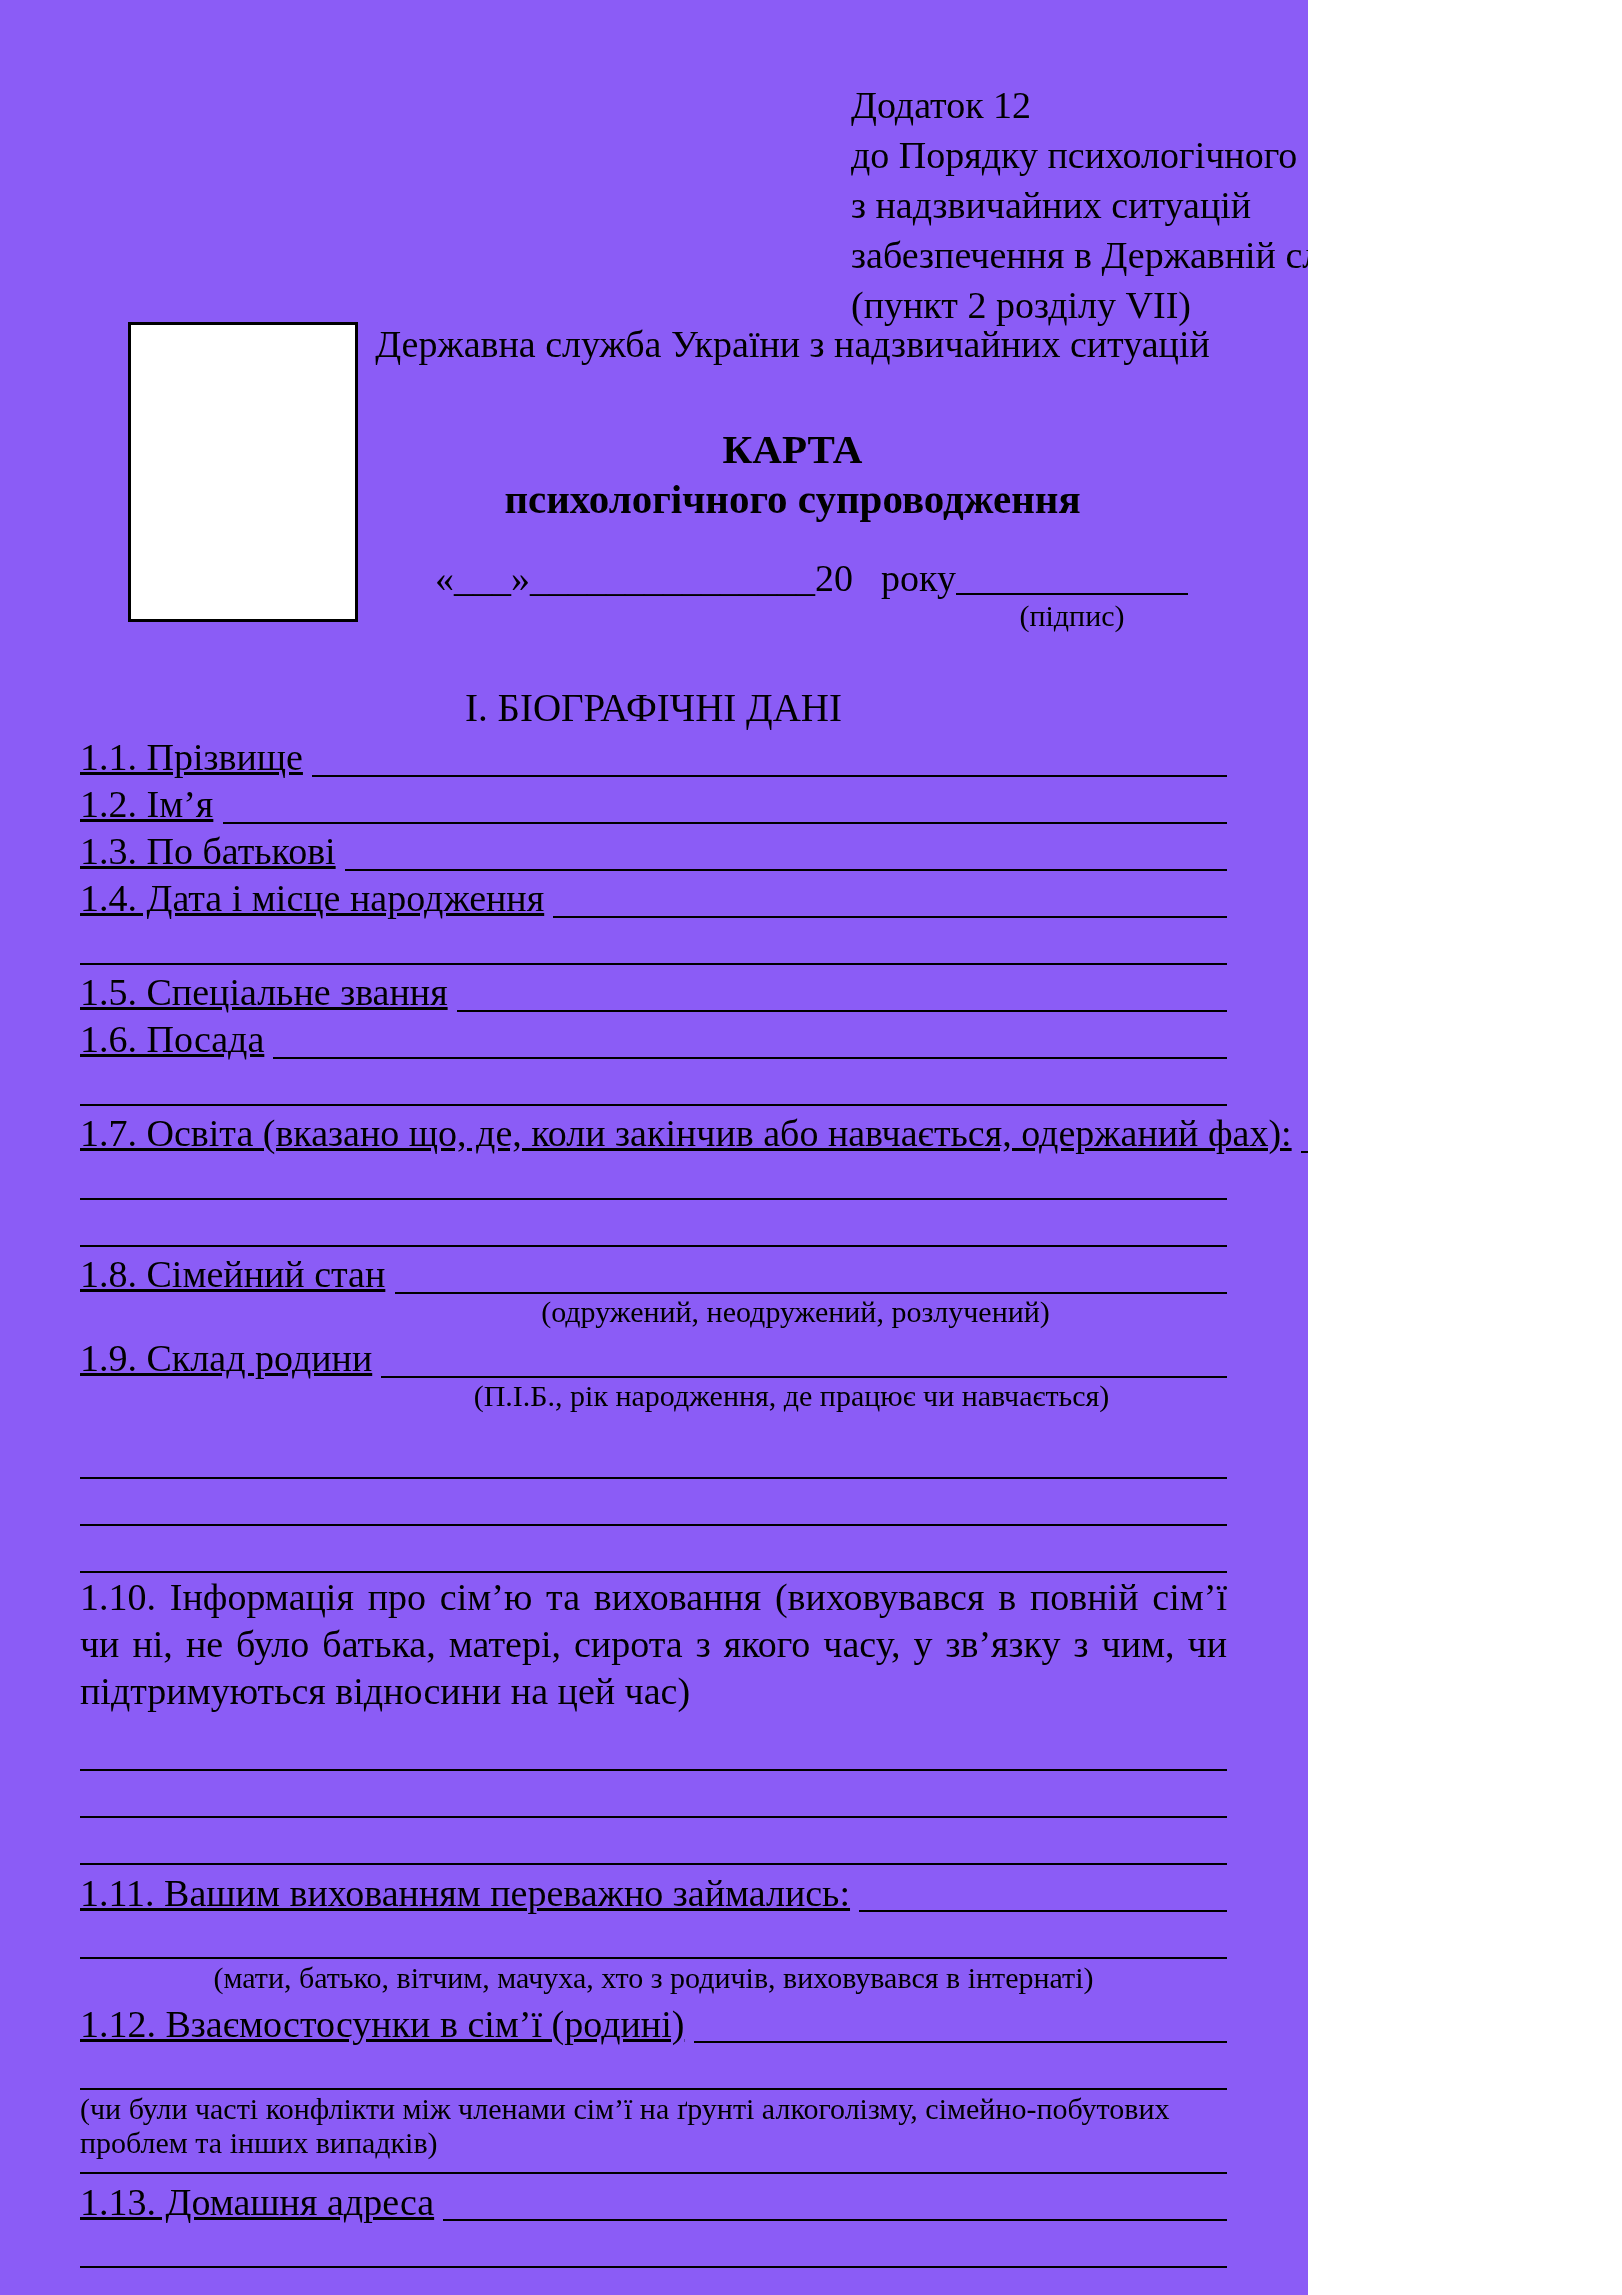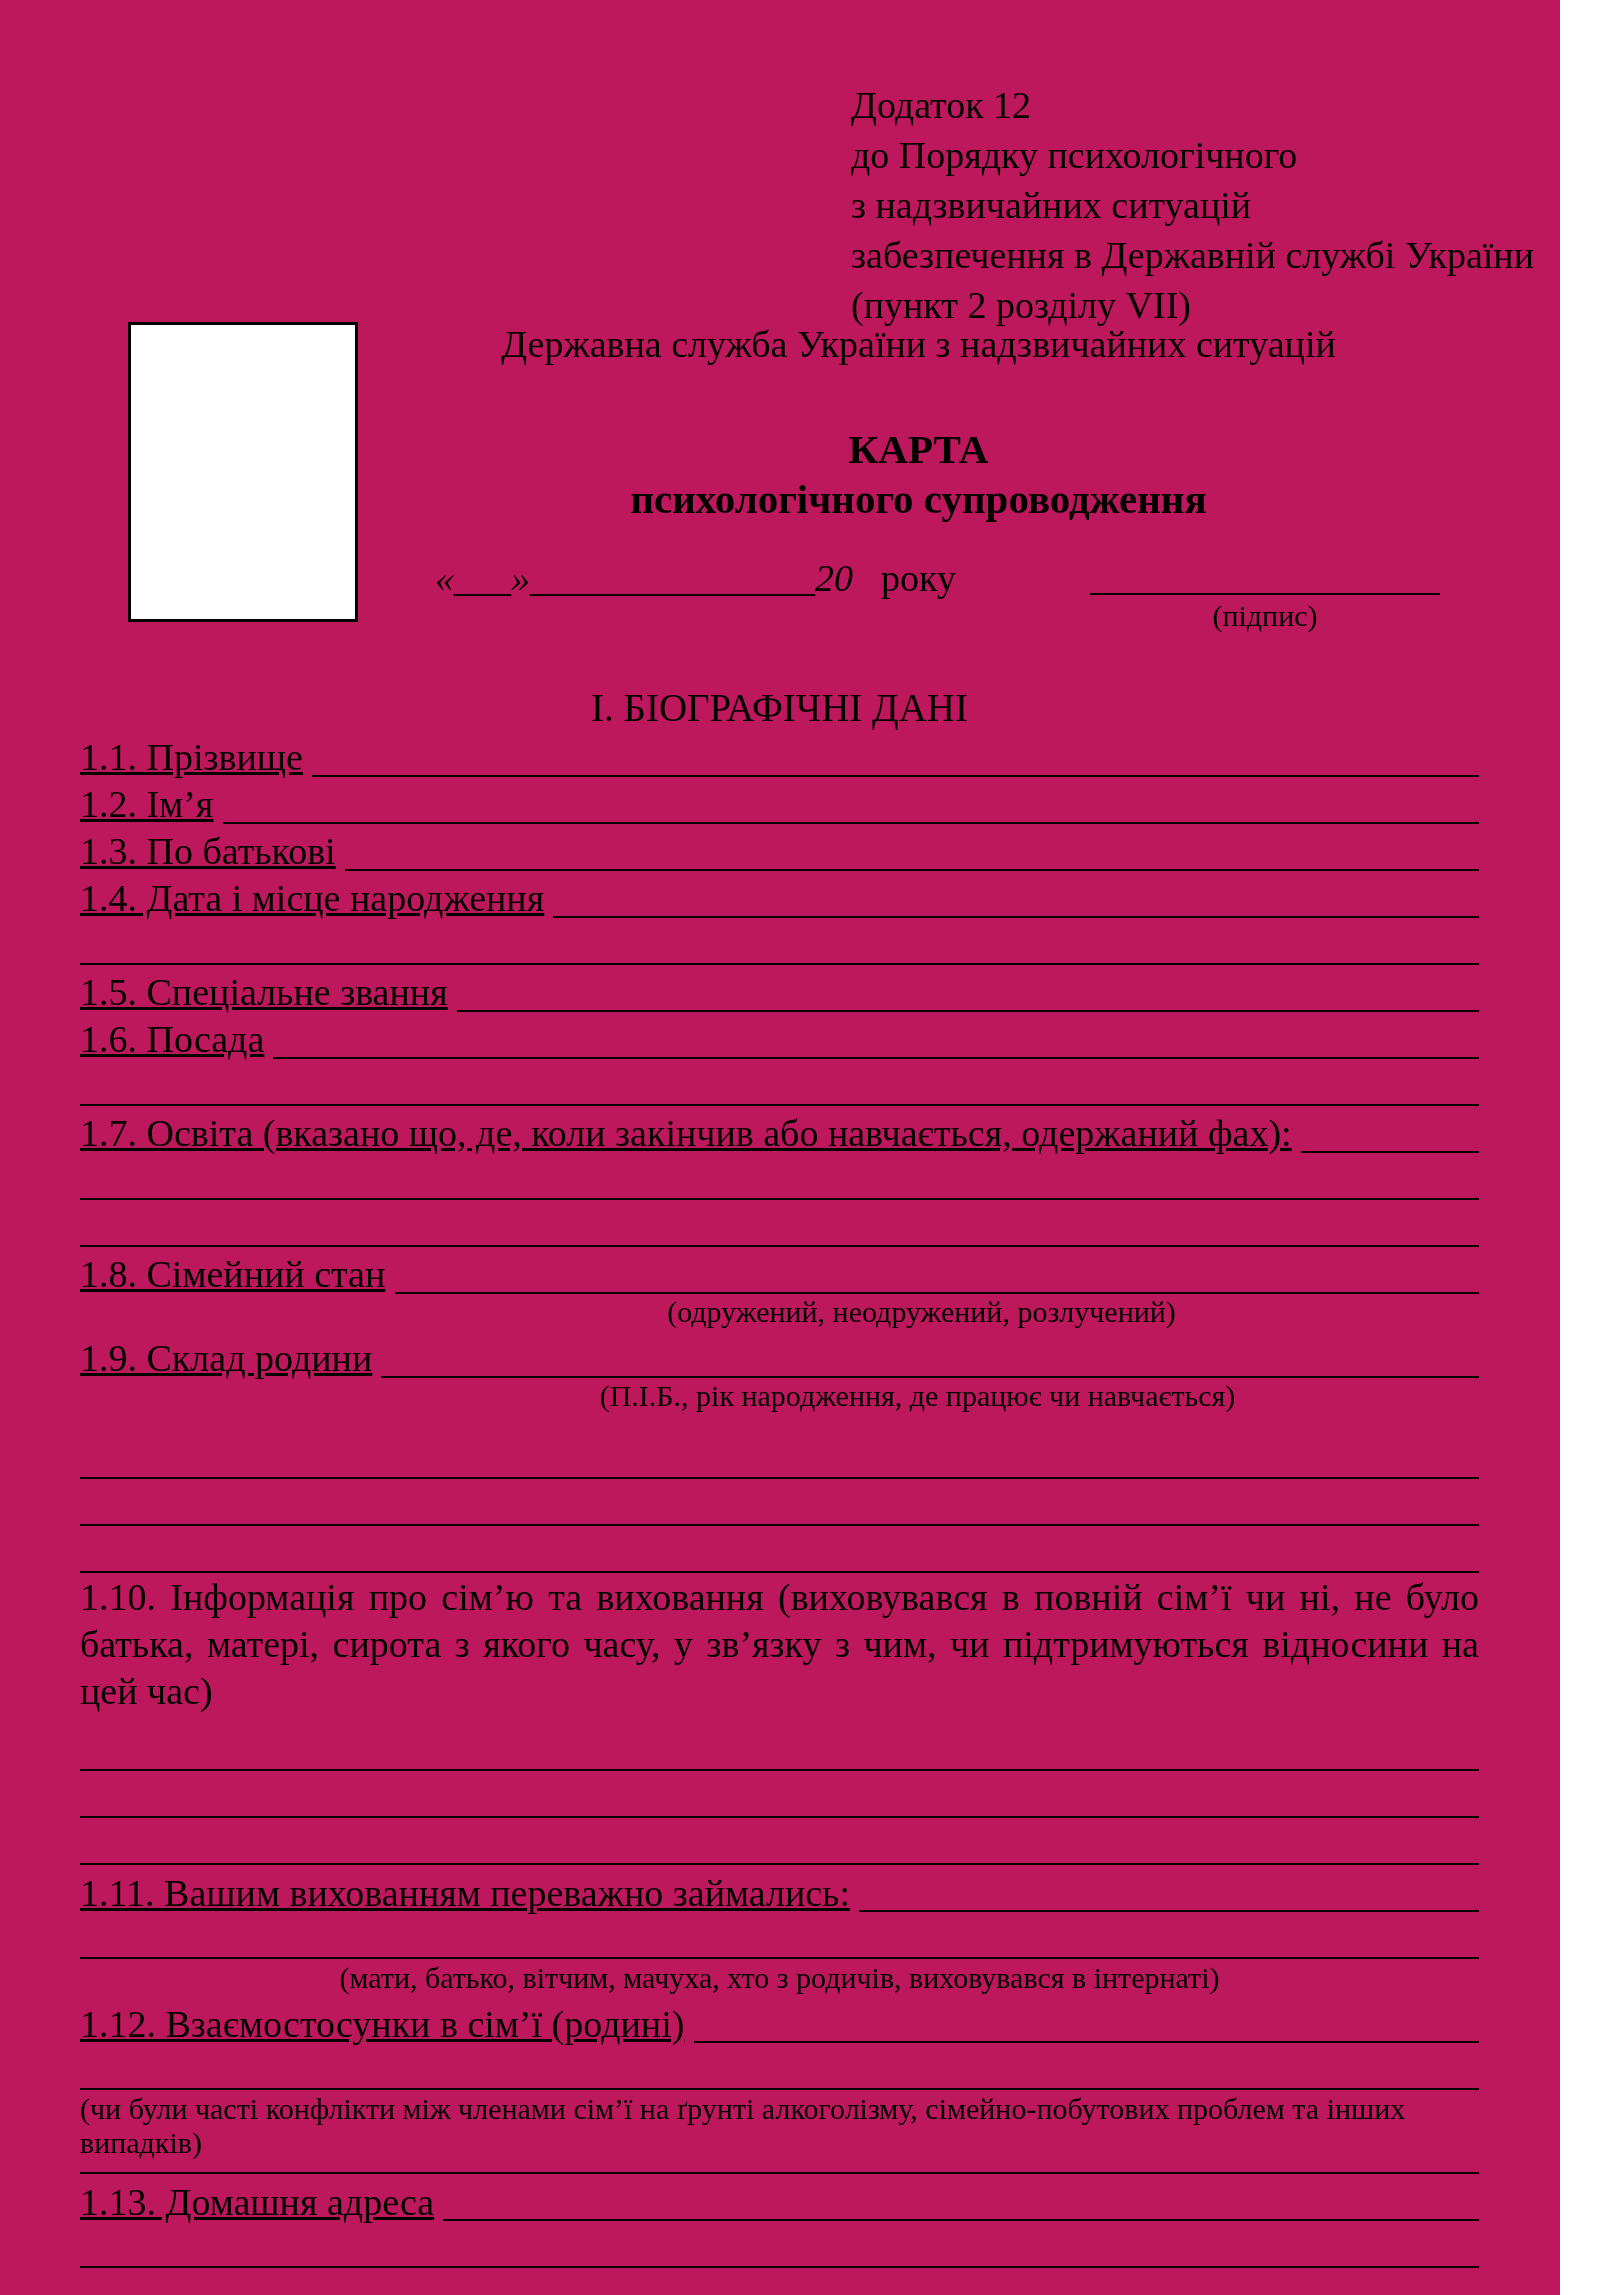--- a/index.html
+++ b/index.html
@@ -1,21 +1,21 @@
 <!DOCTYPE html>
 <html lang="uk" style="font-size:10.5px"><head>
 <meta charset="utf-8">
 <style>
   html, body { margin: 0; padding: 0; background: #ffffff; }
   .page {
     position: relative;
-    width: 1560px;
+    width: 1308px;
     height: 2295px;
     box-sizing: border-box;
-    background: #be185d;
+    background: #8b5cf6;
     color: #000000;
     font-family: "Liberation Serif", "DejaVu Serif", serif;
     padding: 80px 81px 0 80px;
     overflow: hidden;
   }
 
   
   .appendix {
     margin-left: 771px;
     font-size: 38px;
@@ -40,21 +40,21 @@
 
   .date-row {
     display: flex;
     align-items: flex-start;
     margin-top: 34px;
     padding-left: 77px;
     font-size: 38px;
     line-height: 44px;
     text-align: left;
   }
-  .date-text { white-space: nowrap; font-style: italic; }
+  .date-text { white-space: nowrap; }
   .year-word { margin-left: 28px; }
   .sig { margin-left: auto; margin-right: 39px; width: 350px; text-align: center; }
   .sig-line { height: 37px; border-bottom: 2.6px solid #000; }
   .sig-cap { font-size: 30px; line-height: 35px; margin-top: 3px; }
 
   .section-title {
     text-align: center;
     font-size: 39px;
     line-height: 46px;
     margin-top: 52px;

